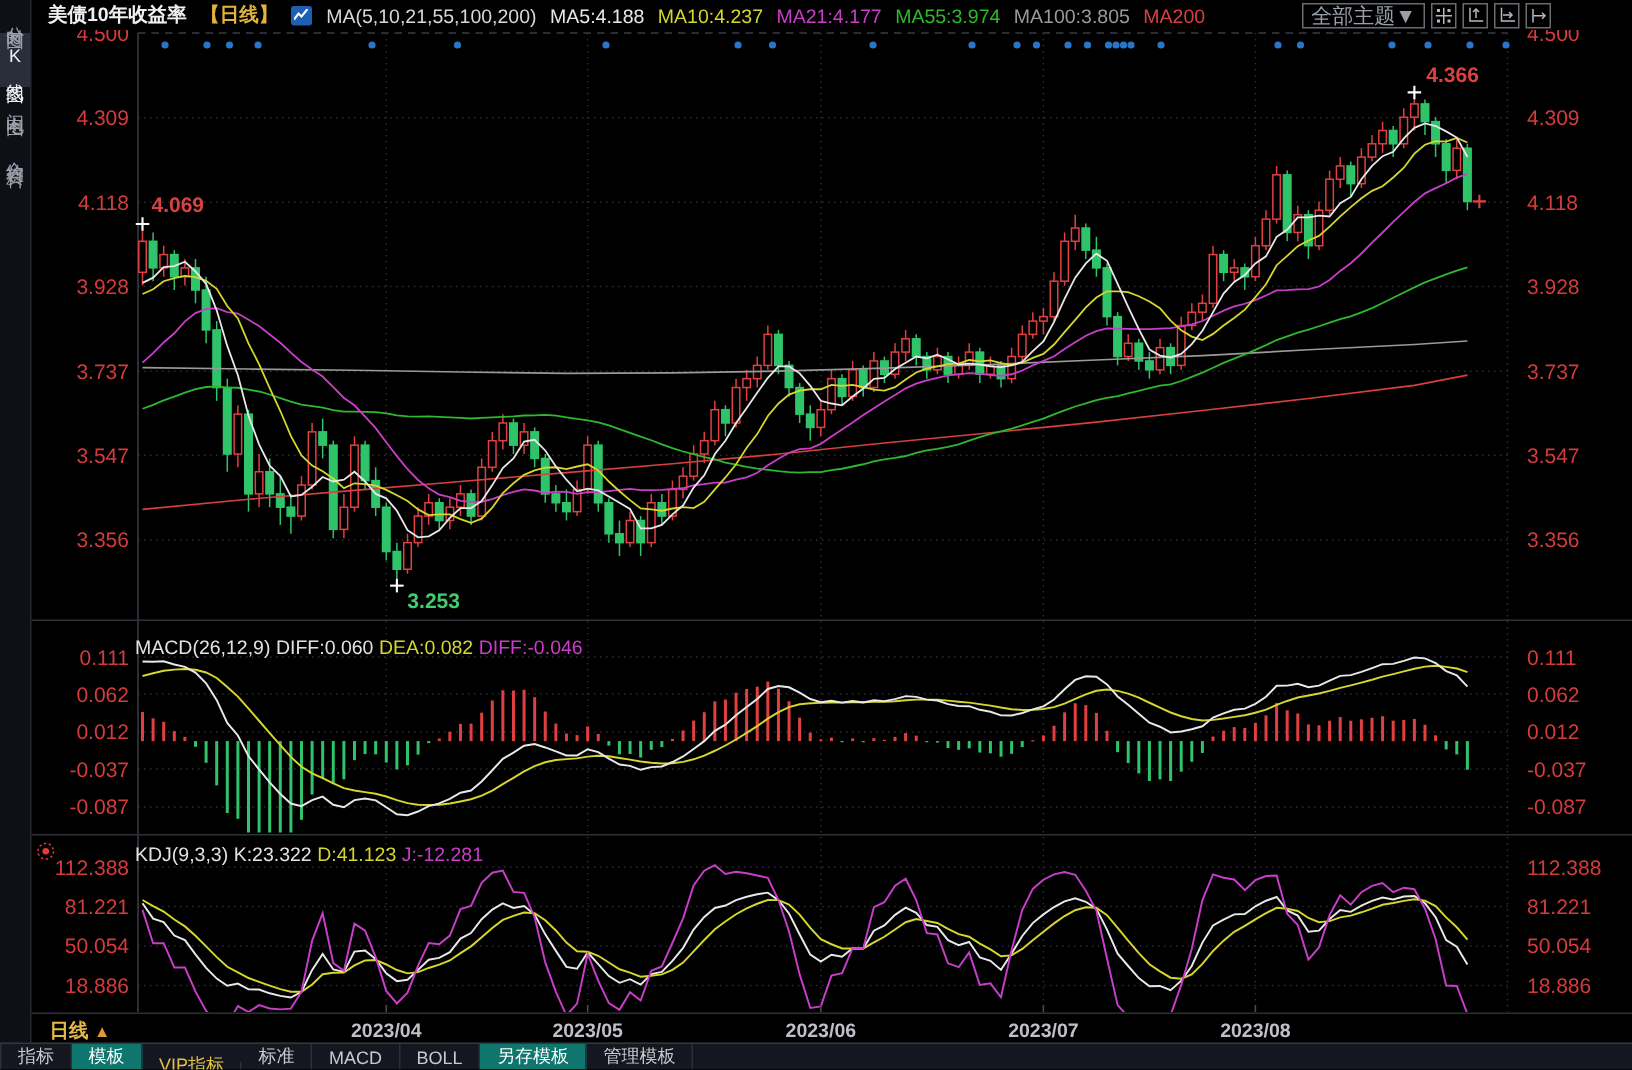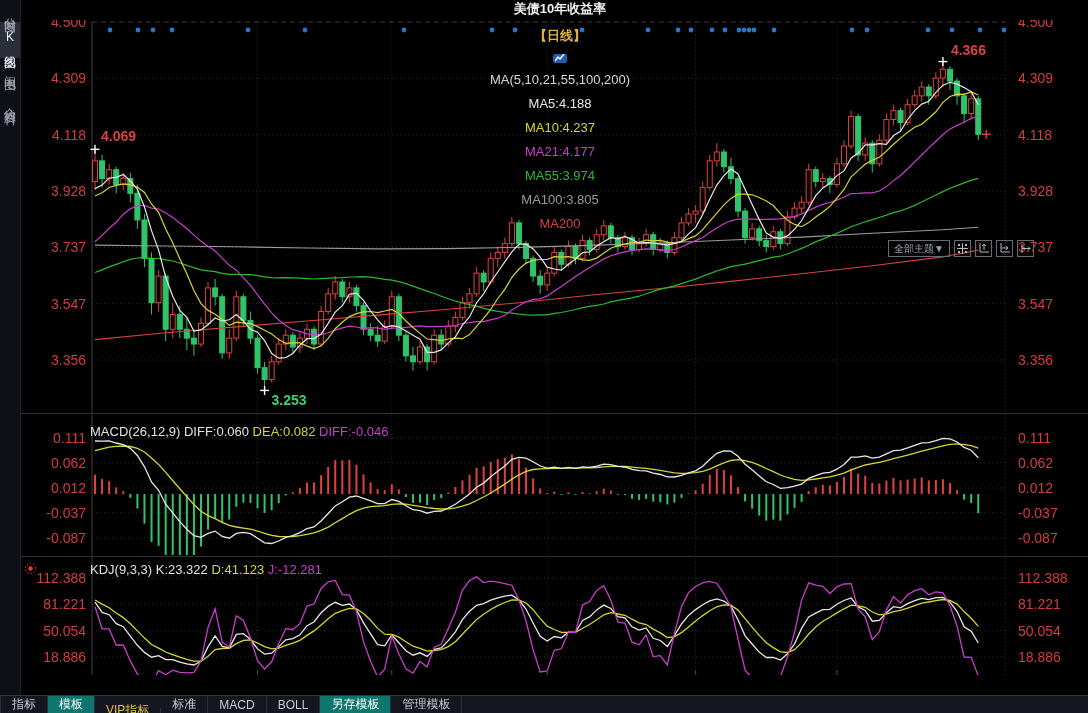--- a/index.html
+++ b/index.html
@@ -6,27 +6,27 @@
     font-family:"Liberation Sans","DejaVu Sans",sans-serif;-webkit-font-smoothing:antialiased;}
   #app{position:relative;width:1088px;height:713px;background:#000;}
   
   .sidebar{position:absolute;left:0;top:0;width:20px;height:713px;background:#0e1016;border-right:1px solid #23252e;z-index:5;}
   .side-item{writing-mode:vertical-rl;text-orientation:upright;color:#9aa0ab;font-size:12px;line-height:20px;
     padding:8px 0;margin:0 auto;text-align:center;width:20px;letter-spacing:2px;cursor:pointer;}
   .side-item.selected{background:#2a2e39;color:#eceff4;}
   .side-item.gap{margin-top:10px;}
   
   .header{position:absolute;left:20px;top:0;width:1068px;height:20px;display:flex;align-items:center;gap:9px;
-    padding-left:12px;box-sizing:border-box;font-size:13px;white-space:nowrap;z-index:4;flex-direction:column;}
+    padding-left:12px;box-sizing:border-box;font-size:13px;white-space:nowrap;z-index:4;}
   .title{color:#f0f0f0;font-weight:bold;}
   .period{color:#dfb33c;font-weight:bold;}
   .chart-ico{width:14px;height:13px;background:#1e5fb4;border-radius:2px;display:inline-flex;align-items:center;justify-content:center;}
   .ma-group{color:#d8d8d8;}
   .hdr-right{margin-left:auto;display:flex;align-items:center;gap:4px;padding-right:54px;}
-  .theme-btn{border:1px solid #6b6b74;color:#9aa0ab;font-size:10px;padding:0 5px;height:15px;line-height:15px;cursor:pointer;}
+  .theme-btn{border:1px solid #6b6b74;color:#9aa0ab;font-size:14px;padding:0 5px;height:15px;line-height:15px;cursor:pointer;}
   .tool-btn{width:15px;height:15px;border:1px solid #6b6b74;display:inline-flex;align-items:center;justify-content:center;cursor:pointer;}
   .tool-btn svg{display:block;}
   
   #chart-wrap{position:absolute;left:20px;top:20px;width:1068px;height:655px;background:#000;}
   #chart-svg{position:absolute;left:0;top:0;}
   .panel-label{position:absolute;font-size:13px;white-space:nowrap;z-index:3;}
   .pl-white{color:#e2e2e2;}
   
   .live-ico{position:absolute;left:4px;top:541px;z-index:3;}
   
@@ -644,20 +644,24 @@
     <span class="live-ico">
       <svg width="13" height="13" viewBox="0 0 13 13">
         <circle cx="6.5" cy="6.5" r="2.2" fill="#e03c3c"></circle>
         <g stroke="#e03c3c" stroke-width="1" stroke-dasharray="1.5 1.8" fill="none">
             <circle cx="6.5" cy="6.5" r="5.2"></circle>
           </g>
       </svg>
     </span>
   </div>
 
+  <div class="date-row">
+    <span class="period-dd"><span>日线</span> <span class="tri">▲</span></span>
+    <span id="month-labels"><span class="month-label" style="left: 237.518px;">2023/04</span><span class="month-label" style="left: 371.772px;">2023/05</span><span class="month-label" style="left: 527.224px;">2023/06</span><span class="month-label" style="left: 675.61px;">2023/07</span><span class="month-label" style="left: 816.93px;">2023/08</span></span>
+  </div>
 
   <div class="tabbar">
     <div class="tab">指标</div>
     <div class="tab selected">模板</div>
     <div class="tab vip">VIP指标</div>
     <div class="tab">标准</div>
     <div class="tab">MACD</div>
     <div class="tab">BOLL</div>
     <div class="tab selected">另存模板</div>
     <div class="tab">管理模板</div>

